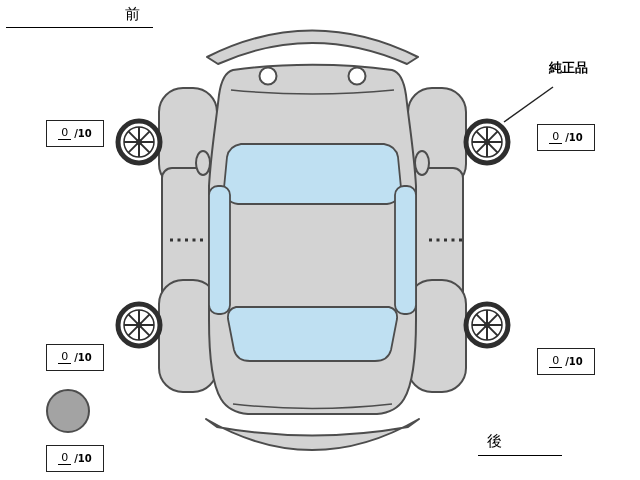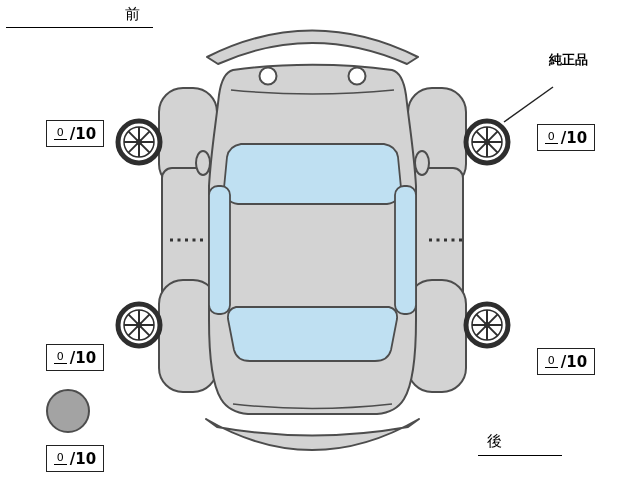--- a/index.html
+++ b/index.html
@@ -23,21 +23,21 @@
   
   .lbl { position:absolute; font-size:15px; line-height:1.2; white-space:nowrap; }
   .lbl.bold { font-weight:bold; font-size:13px; }
   .rule { position:absolute; height:0; border-top:1.5px solid #000; }
 
   
   .score-box { position:absolute; width:58px; height:27px; background:#fff;
                border:1.5px solid #222; display:flex; align-items:center;
                justify-content:center; gap:3px; }
   .score-num { font-size:11px; line-height:1.15; border-bottom:1.2px solid #000; padding:0 3px; }
-  .score-den { font-size:15px; font-weight:bold; }
+  .score-den { font-size:10px; font-weight:bold; }
 
   
   .spare { position:absolute; left:46px; top:389px; width:44px; height:44px;
            border-radius:50%; background:var(--spare-fill,#a3a3a3);
            border:2px solid var(--outline,#4d4d4d); }
 </style>
 </head>
 <body>
 
 <div class="stage">
@@ -123,21 +123,21 @@
       </g>
         <circle class="hub" r="3"></circle>
     </g>
 
     <line class="pointer" x1="553" y1="87" x2="504" y2="122"></line>
   </svg>
 
   <div class="lbl" style="left:125px; top:5px;">前</div>
   <div class="rule" style="left:6px; top:27px; width:147px;"></div>
 
-  <div class="lbl bold" style="left:549px; top:52px;">純正品</div>
+  <div class="lbl bold" style="left:549px; top:60px;">純正品</div>
 
   <div class="lbl" style="left:487px; top:432px;">後</div>
   <div class="rule" style="left:478px; top:455px; width:84px;"></div>
 
   <div class="score-box" style="left:46px; top:120px;">
     <span class="score-num">0</span>
     <span class="score-den">/10</span>
   </div>
   <div class="score-box" style="left:537px; top:124px;">
     <span class="score-num">0</span>

